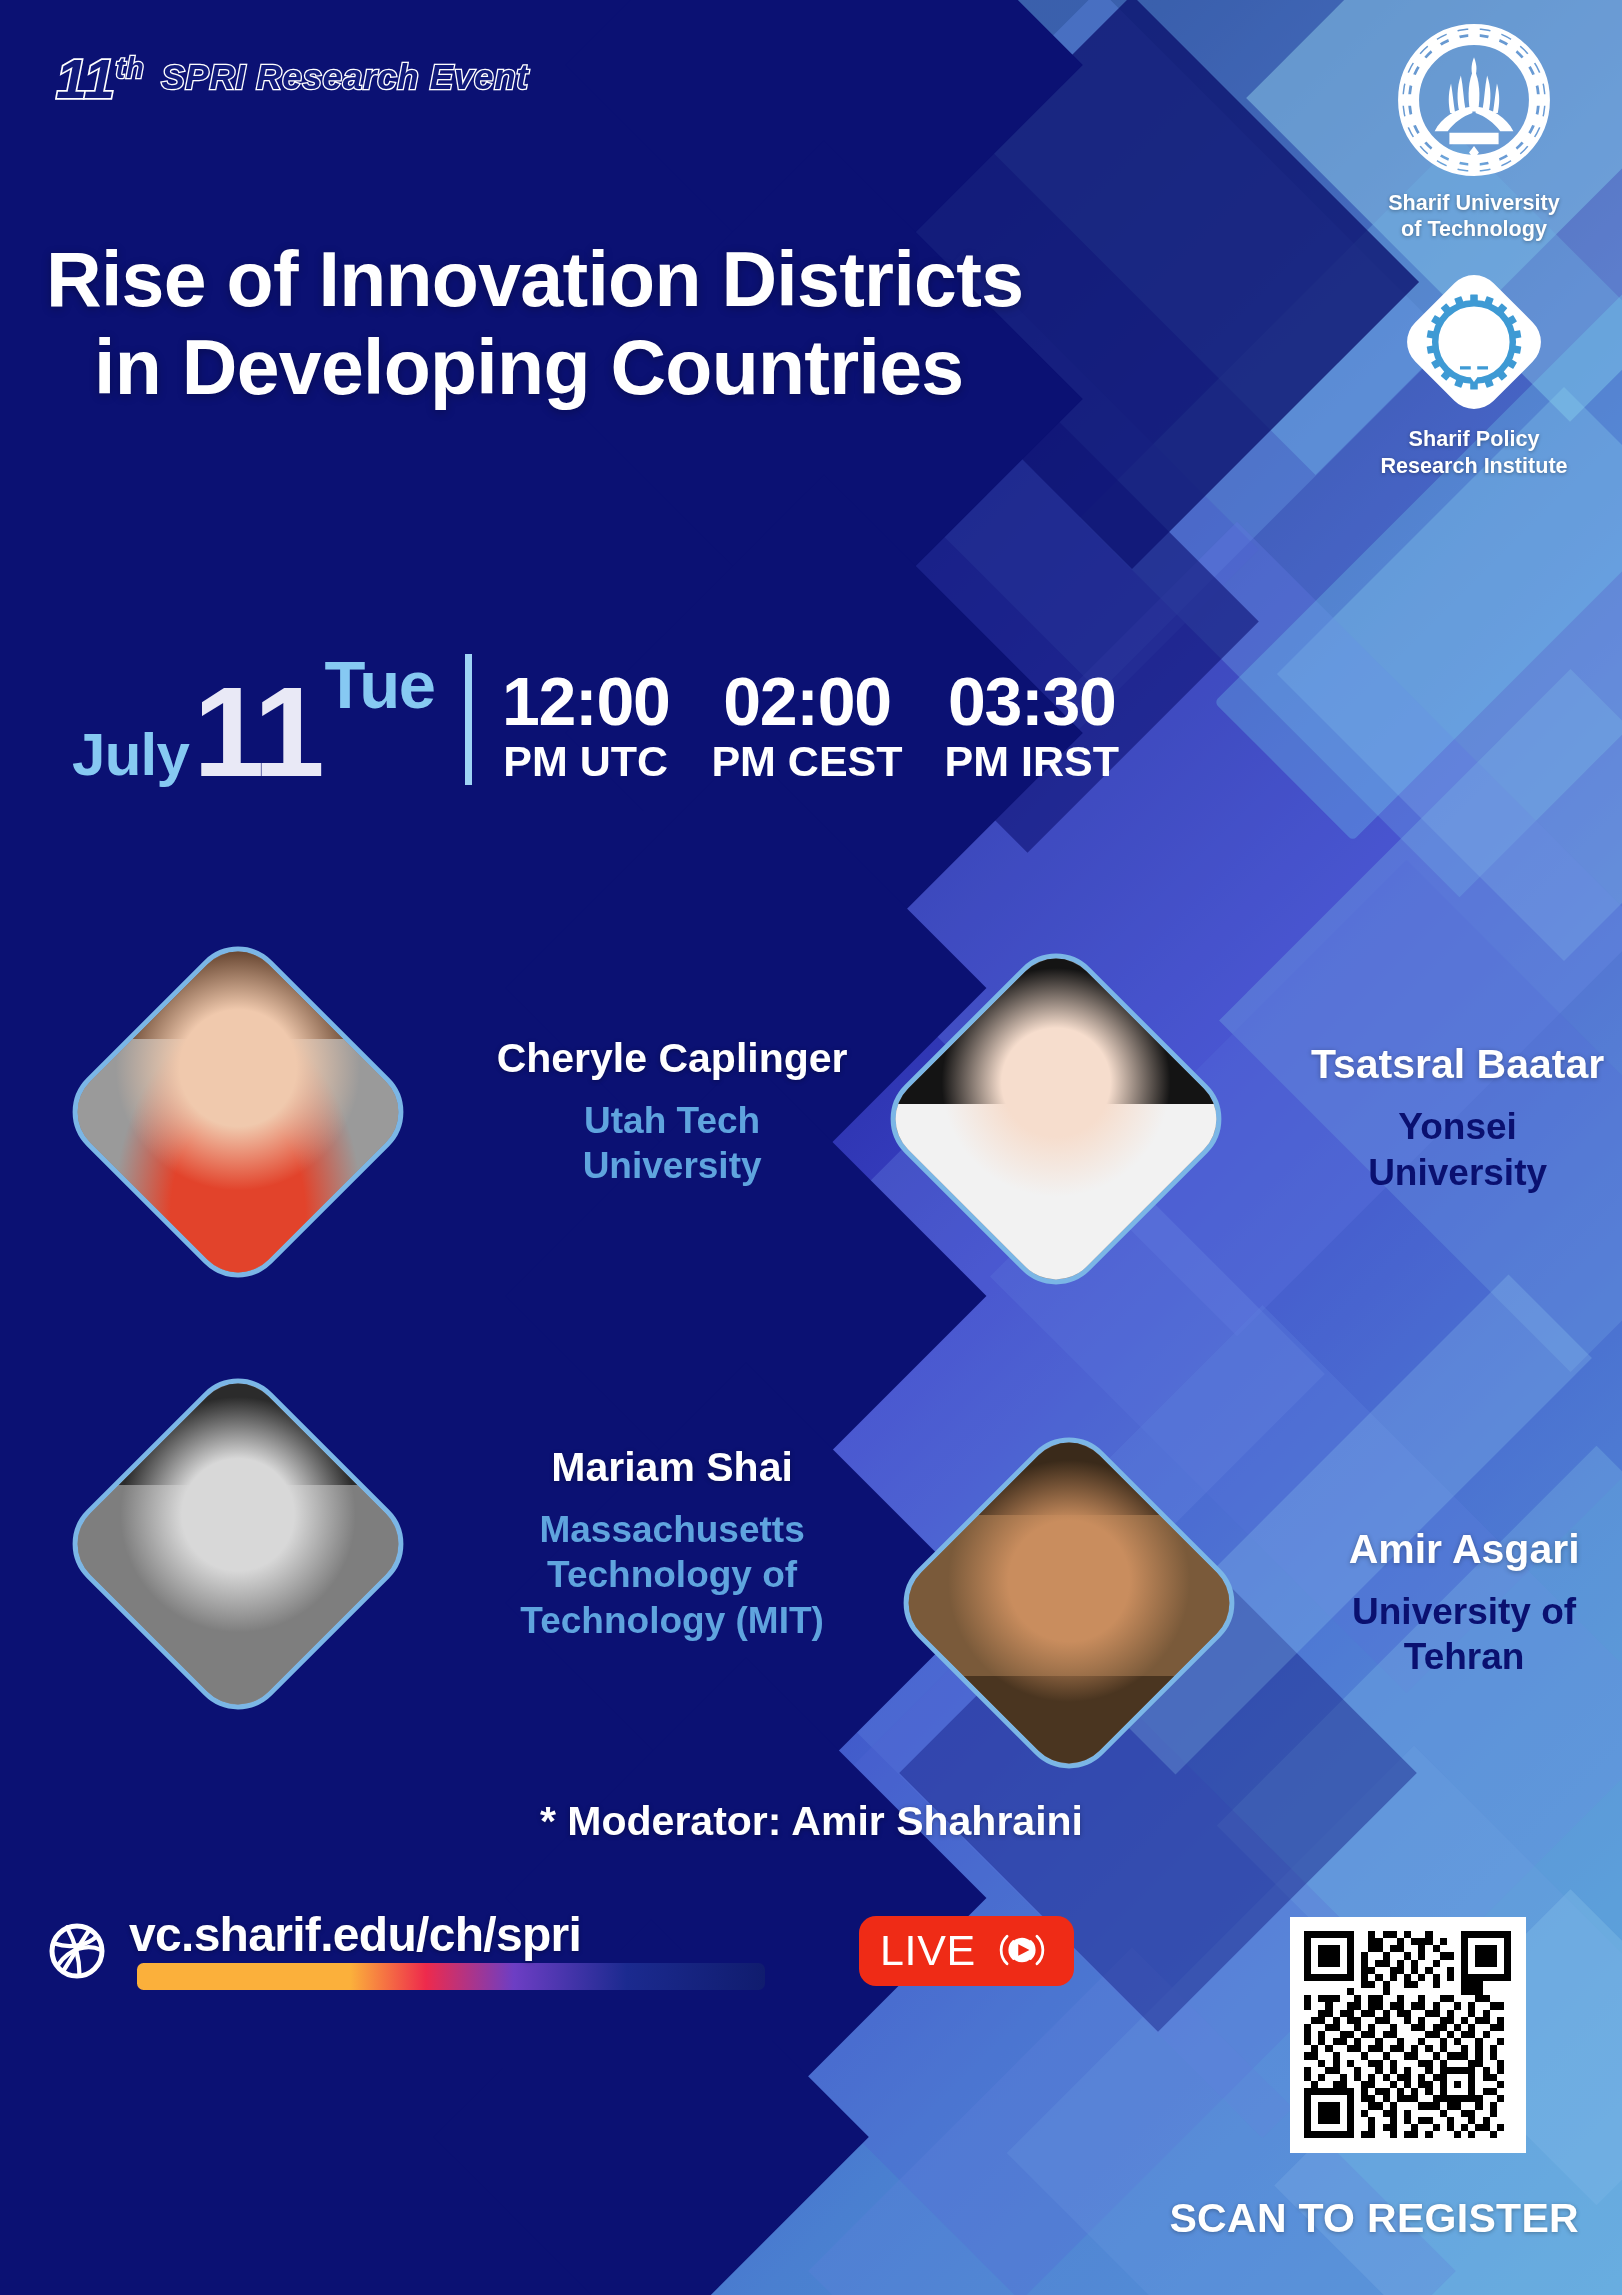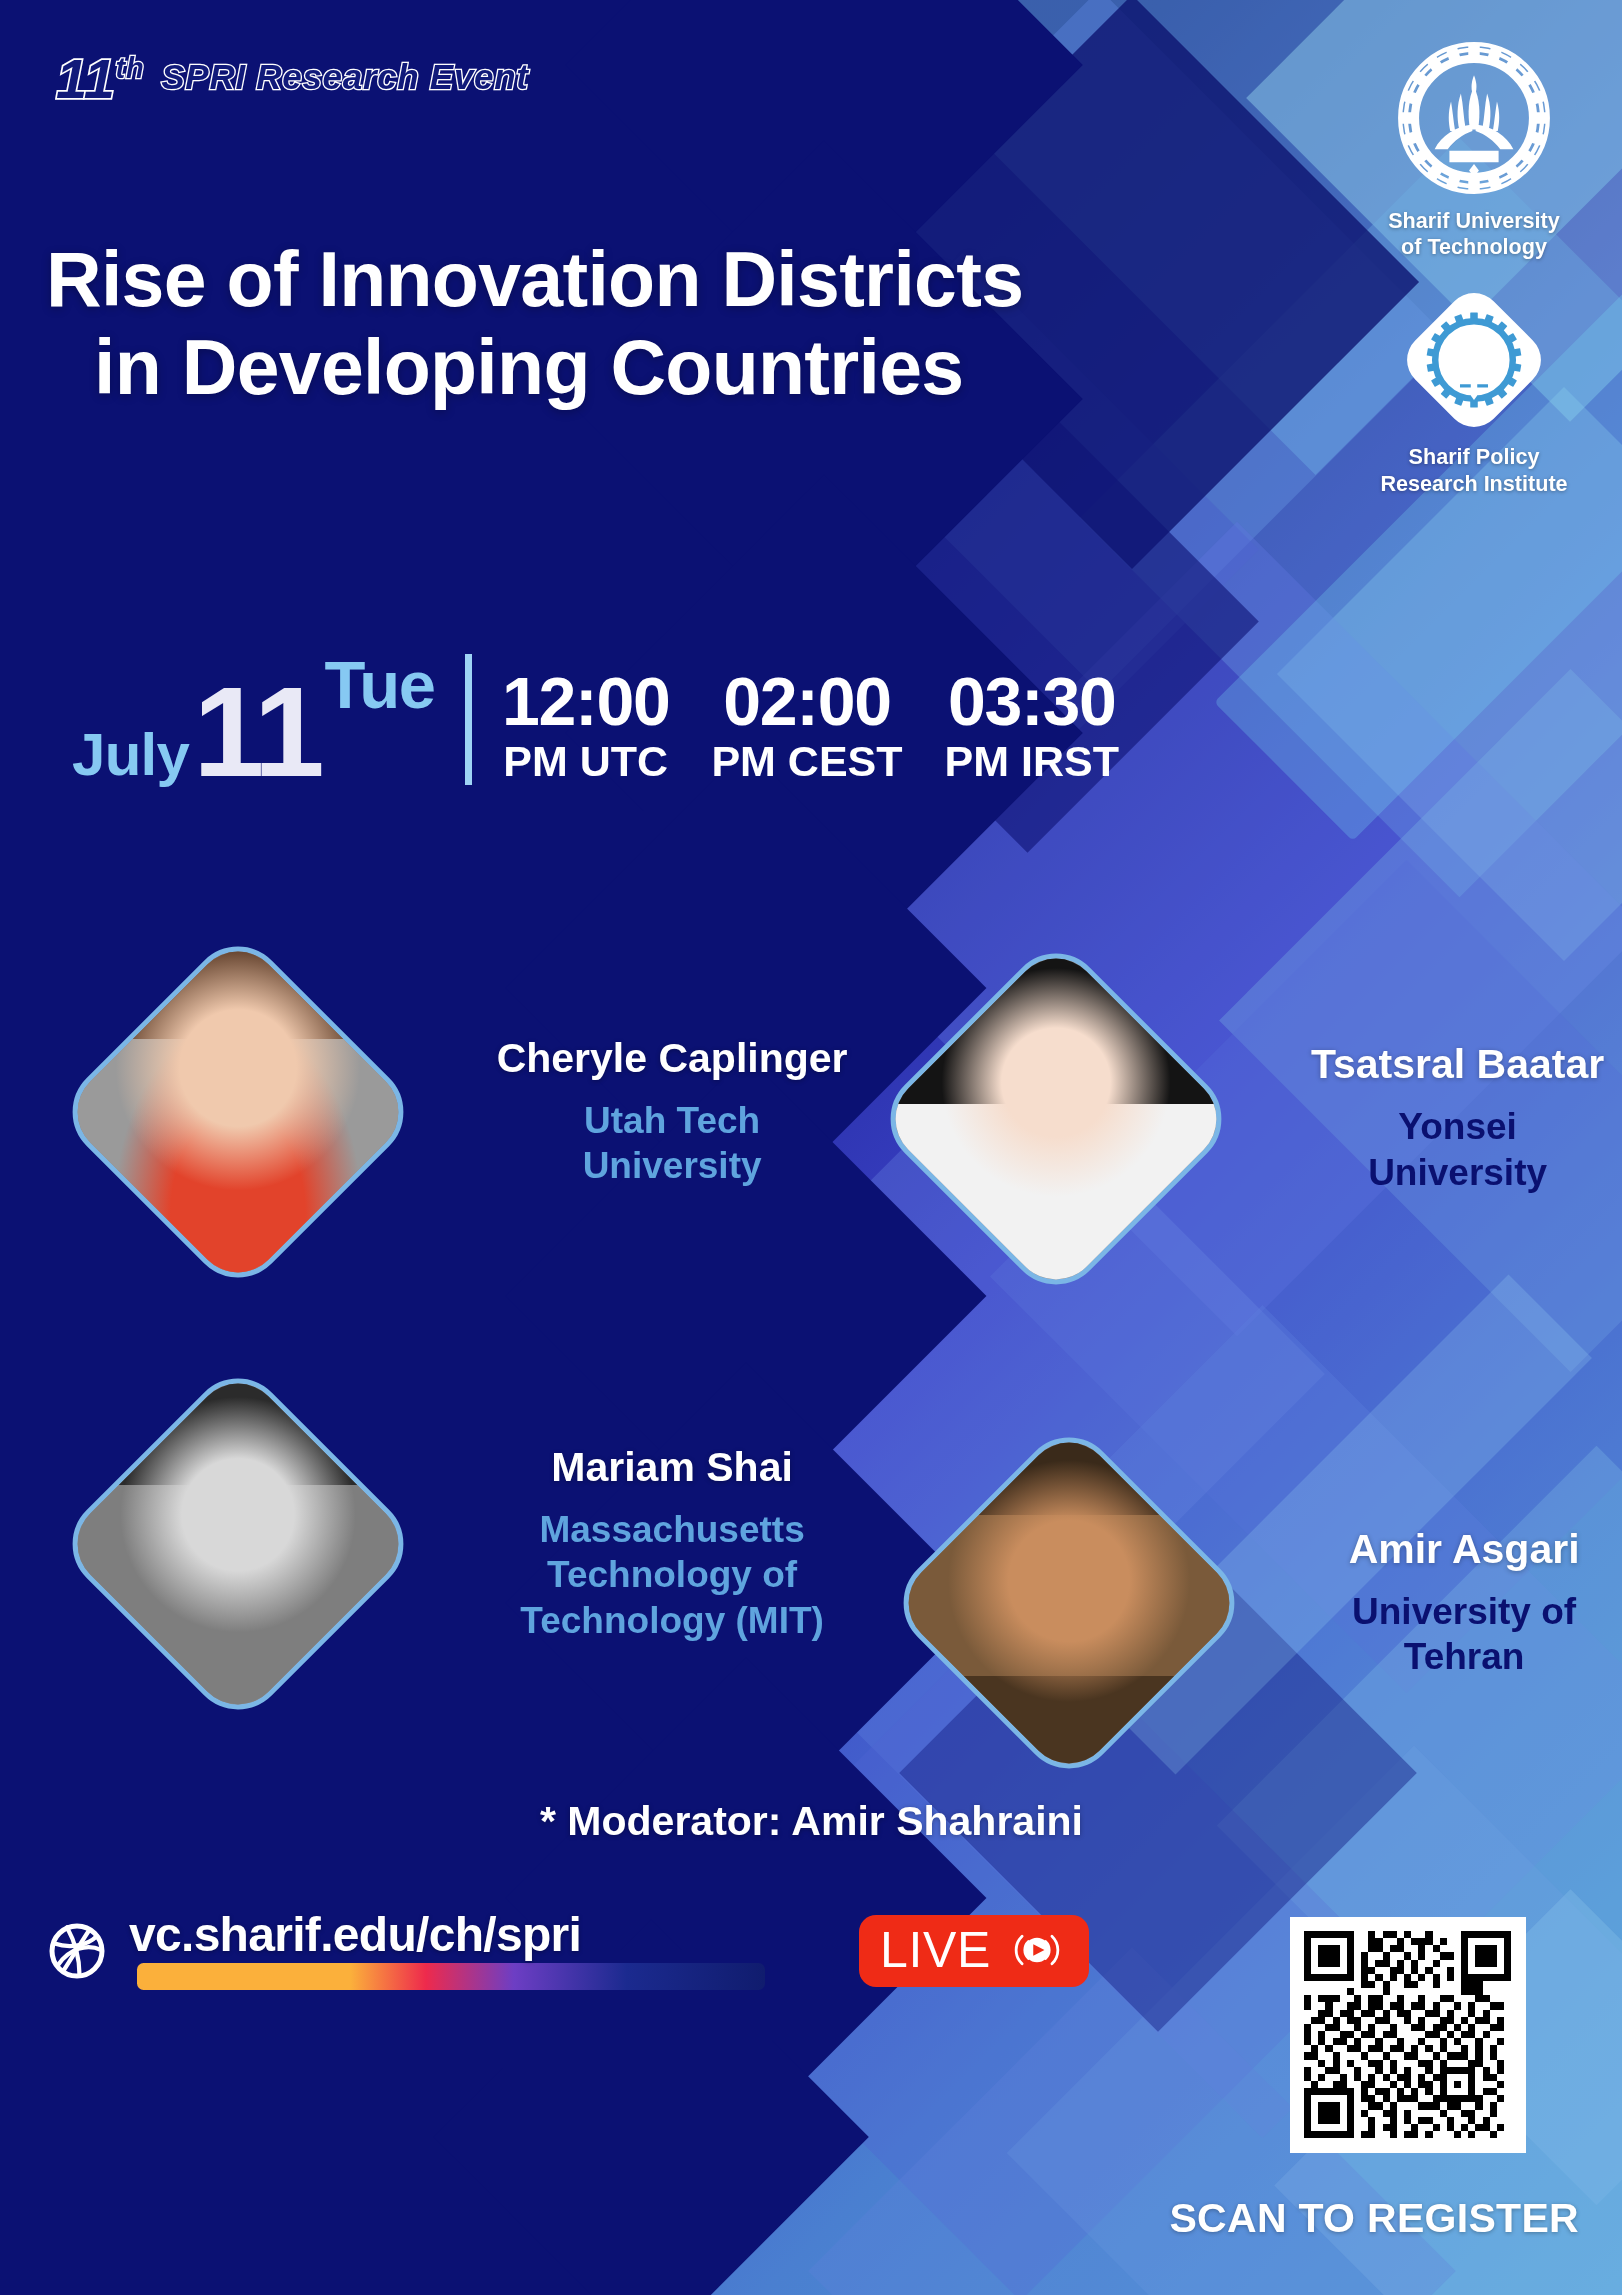--- a/index.html
+++ b/index.html
@@ -42,21 +42,21 @@
     font-weight:bold;
     font-style:italic;
     letter-spacing:0.7px;
   }
   .h-11 { font-size:56px; line-height:0.95; }
   .h-11 sup { font-size:29px; vertical-align:super; -webkit-text-stroke:2.6px #fff; }
   .h-spri { font-size:35px; line-height:1.6; -webkit-text-stroke:2.6px #ffffff; }
 
   
   .logos {
-    position:absolute; right:41px; top:36px;
+    position:absolute; right:41px; top:18px;
     width:216px; text-align:center;
     color:#fff;
   }
   .logo-block + .logo-block { margin-top:22px; }
   .logo-caption {
     font-size:21.6px; font-weight:bold; line-height:1.22;
     margin-top:7.9px; text-shadow:0 1.3px 3.9px rgba(0,0,0,.35);
   }
   .logo-svg { display:block; margin:0 auto; }
 
@@ -169,21 +169,21 @@
     width:628px; height:27.5px; border-radius:6.5px;
     background:linear-gradient(90deg,#fbb03b 0%,#fbb03b 34%,#ee2a4c 46%,#6d3ec4 60%,#1b2a8f 78%,#101c6e 100%);
   }
   .live {
     margin-left:72px;
     background:#ef2b16; border-radius:17px;
     padding:10.5px 19.6px 11.8px 21px;
     display:flex; align-items:center; gap:14.4px;
   }
   .live-text {
-    color:#ffffff; font-size:50px; font-weight:normal;
+    color:#ffffff; font-size:43px; font-weight:normal;
     line-height:1; letter-spacing:0.7px;text-align:right;
   }
 
   
   .notes {
     position:absolute; left:47px; top:2091px;
     color:#ffffff; font-weight:bold; font-stretch:condensed;
     font-size:38px; line-height:1; letter-spacing:0px;
     text-shadow:0 1.3px 4.6px rgba(0,0,0,.3);
   }

